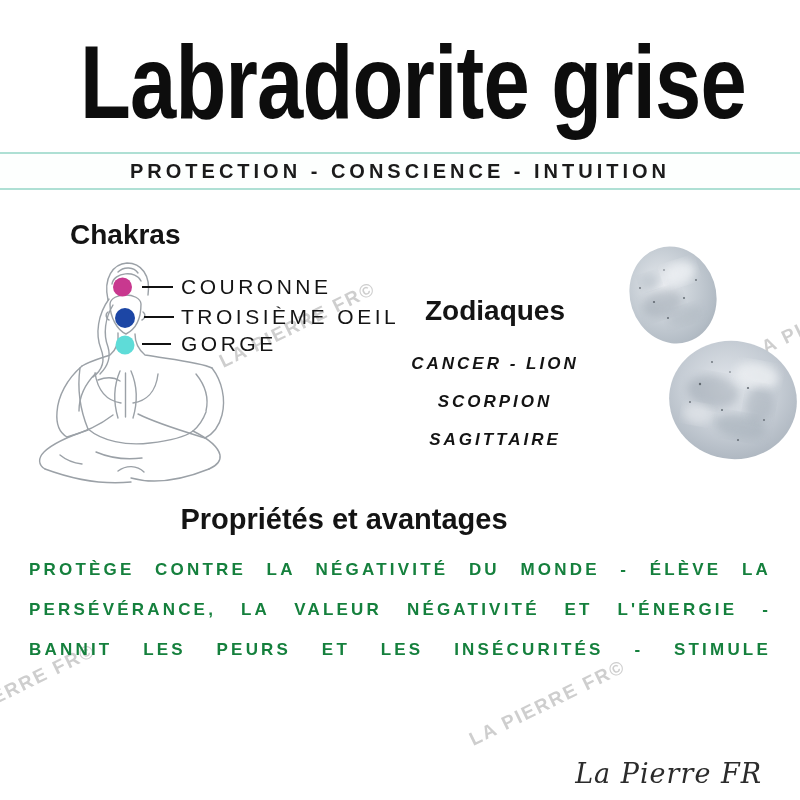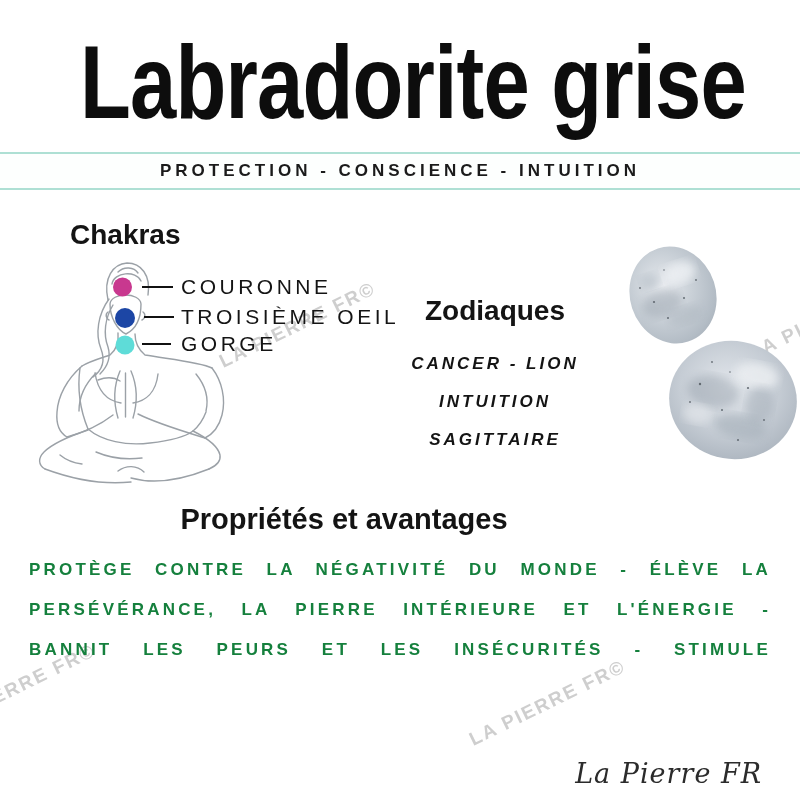--- a/index.html
+++ b/index.html
@@ -12,21 +12,21 @@
     position:absolute;top:30px;left:0;width:800px;text-align:center;
     font-size:104px;font-weight:bold;line-height:104px;letter-spacing:-1px;
     transform:scaleX(0.80);transform-origin:50% 50%;white-space:nowrap;color:#0d0d0d;
   }
   
   .banner{
     position:absolute;top:152px;left:0;width:800px;height:34px;
     border-top:2px solid #aee0d4;border-bottom:2px solid #aee0d4;background:#fdfffe;
     display:flex;align-items:center;justify-content:center;
   }
-  .banner span{font-size:17px;font-weight:bold;letter-spacing:4px;color:#1b1b1b;}
+  .banner span{font-size:20px;font-weight:bold;letter-spacing:4px;color:#1b1b1b;}
   
   .h-chakras{position:absolute;left:70px;top:219px;font-size:28px;font-weight:bold;}
   .h-zodiac{position:absolute;left:372px;top:295px;width:246px;text-align:center;font-size:28px;font-weight:bold;}
   .h-props{position:absolute;left:0;top:503px;width:688px;text-align:center;font-size:29px;font-weight:bold;}
   
   .chakra-label{position:absolute;font-size:21px;font-weight:normal;letter-spacing:3.5px;line-height:16px;white-space:nowrap;}
   .cl-0{left:181px;top:279px;}
   .cl-1{left:181px;top:309px;}
   .cl-2{left:181px;top:336px;}
   .pointer{position:absolute;height:2px;background:#111;}
@@ -136,21 +136,21 @@
     <div class="pointer pt-0"></div>
     <div class="pointer pt-1"></div>
     <div class="pointer pt-2"></div>
 
     <div class="chakra-label cl-0">COURONNE</div>
     <div class="chakra-label cl-1">TROISIÈME OEIL</div>
     <div class="chakra-label cl-2">GORGE</div>
 
     <div class="h-zodiac">Zodiaques</div>
     <div class="zodiac-line zl-0">CANCER - LION</div>
-    <div class="zodiac-line zl-1">INTUITION</div>
+    <div class="zodiac-line zl-1">SCORPION</div>
     <div class="zodiac-line zl-2">SAGITTAIRE</div>
 
     <svg class="art" style="left:600px;top:225px;" width="200" height="255" viewBox="600 225 200 255">
       <defs>
         <radialGradient id="stoneG1" cx="42%" cy="38%" r="75%">
           <stop offset="0%" stop-color="#e7eaee"></stop>
           <stop offset="45%" stop-color="#c9d0d7"></stop>
           <stop offset="80%" stop-color="#b3bcc5"></stop>
           <stop offset="100%" stop-color="#a2abb5"></stop>
         </radialGradient>
@@ -197,19 +197,19 @@
           <circle cx="738" cy="440" r="1"></circle>
           <circle cx="764" cy="420" r="0.9"></circle>
         <circle cx="690" cy="402" r="0.9"></circle>
           <circle cx="730" cy="372" r="0.8"></circle>
       </g>
     </svg>
 
     <div class="h-props">Propriétés et avantages</div>
     <div class="props">
       <div class="prop-line">PROTÈGE CONTRE LA NÉGATIVITÉ DU MONDE - ÉLÈVE LA</div>
-      <div class="prop-line">PERSÉVÉRANCE, LA PIERRE INTÉRIEURE ET L'ÉNERGIE -</div>
+      <div class="prop-line">PERSÉVÉRANCE, LA VALEUR NÉGATIVITÉ ET L'ÉNERGIE -</div>
       <div class="prop-line">BANNIT LES PEURS ET LES INSÉCURITÉS - STIMULE</div>
     </div>
 
     <div class="signature">La Pierre FR</div>
   </div>
 </div>
 
 </body></html>

